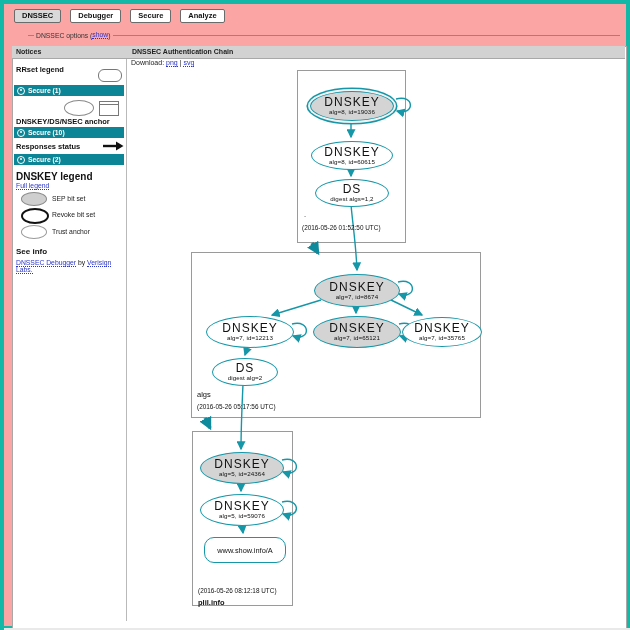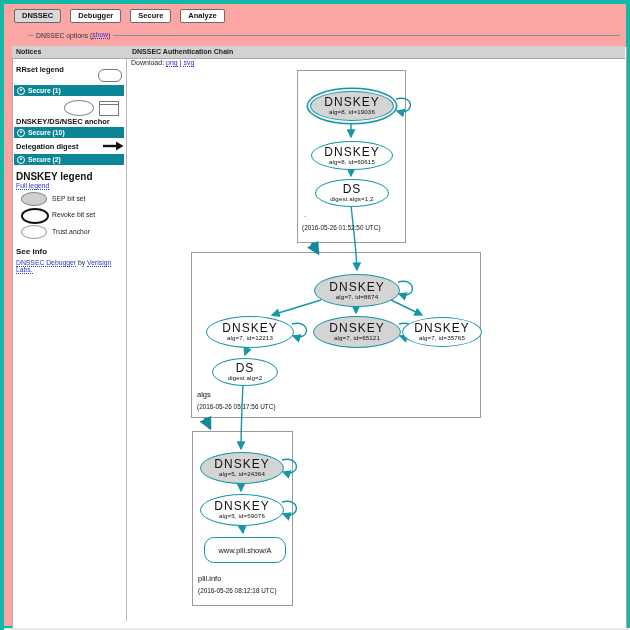--- a/index.html
+++ b/index.html
@@ -91,21 +91,21 @@
   </div>
 
   <div class="abs ovalicon" style="left:60px;top:96px;"></div>
   <div class="abs boxicon" style="left:95px;top:97px;"></div>
   <div class="abs sbtitle" style="left:12px;top:113px;">DNSKEY/DS/NSEC anchor</div>
   <div class="abs statusbar" style="left:10px;top:123px;">
     <span class="lockicon"></span>
     <span>Secure (10)</span>
   </div>
 
-  <div class="abs sbtitle" style="left:12px;top:138px;">Delegation digest</div>
+  <div class="abs sbtitle" style="left:12px;top:138px;">Responses status</div>
   <svg class="abs" style="left:98px;top:137px;" width="22" height="10">
     <line x1="1" y1="5" x2="15" y2="5" stroke="#111" stroke-width="2.4"></line>
     <polygon points="14,0.5 21.5,5 14,9.5" fill="#111"></polygon>
   </svg>
   <div class="abs statusbar" style="left:10px;top:150px;">
     <span class="lockicon"></span>
     <span>Secure (2)</span>
   </div>
 
   <div class="abs sbtitle" style="left:12px;top:167px;font-size:10px;">DNSKEY legend</div>
@@ -209,18 +209,18 @@
 
   <div class="node sep" style="left:196px;top:448px;width:82px;height:30px;">
     <div class="nl1">DNSKEY</div>
     <div class="nl2">alg=5, id=24364</div>
   </div>
   <div class="node" style="left:196px;top:490px;width:82px;height:30px;">
     <div class="nl1">DNSKEY</div>
     <div class="nl2">alg=5, id=59076</div>
   </div>
   <div class="rrnode" style="left:200px;top:533px;width:80px;height:24px;">
-    <span>www.plil.show/A</span>
-  </div>
-  <div class="zname" style="left:194px;top:570px;">plil.info</div>
+    <span>www.show.info/A</span>
+  </div>
+  <div class="zname" style="left:194px;top:594px;font-weight:bold;">plil.info</div>
   <div class="zts" style="left:194px;top:583px;">(2016-05-26 08:12:18 UTC)</div>
 
 </div>
 
 </body></html>

